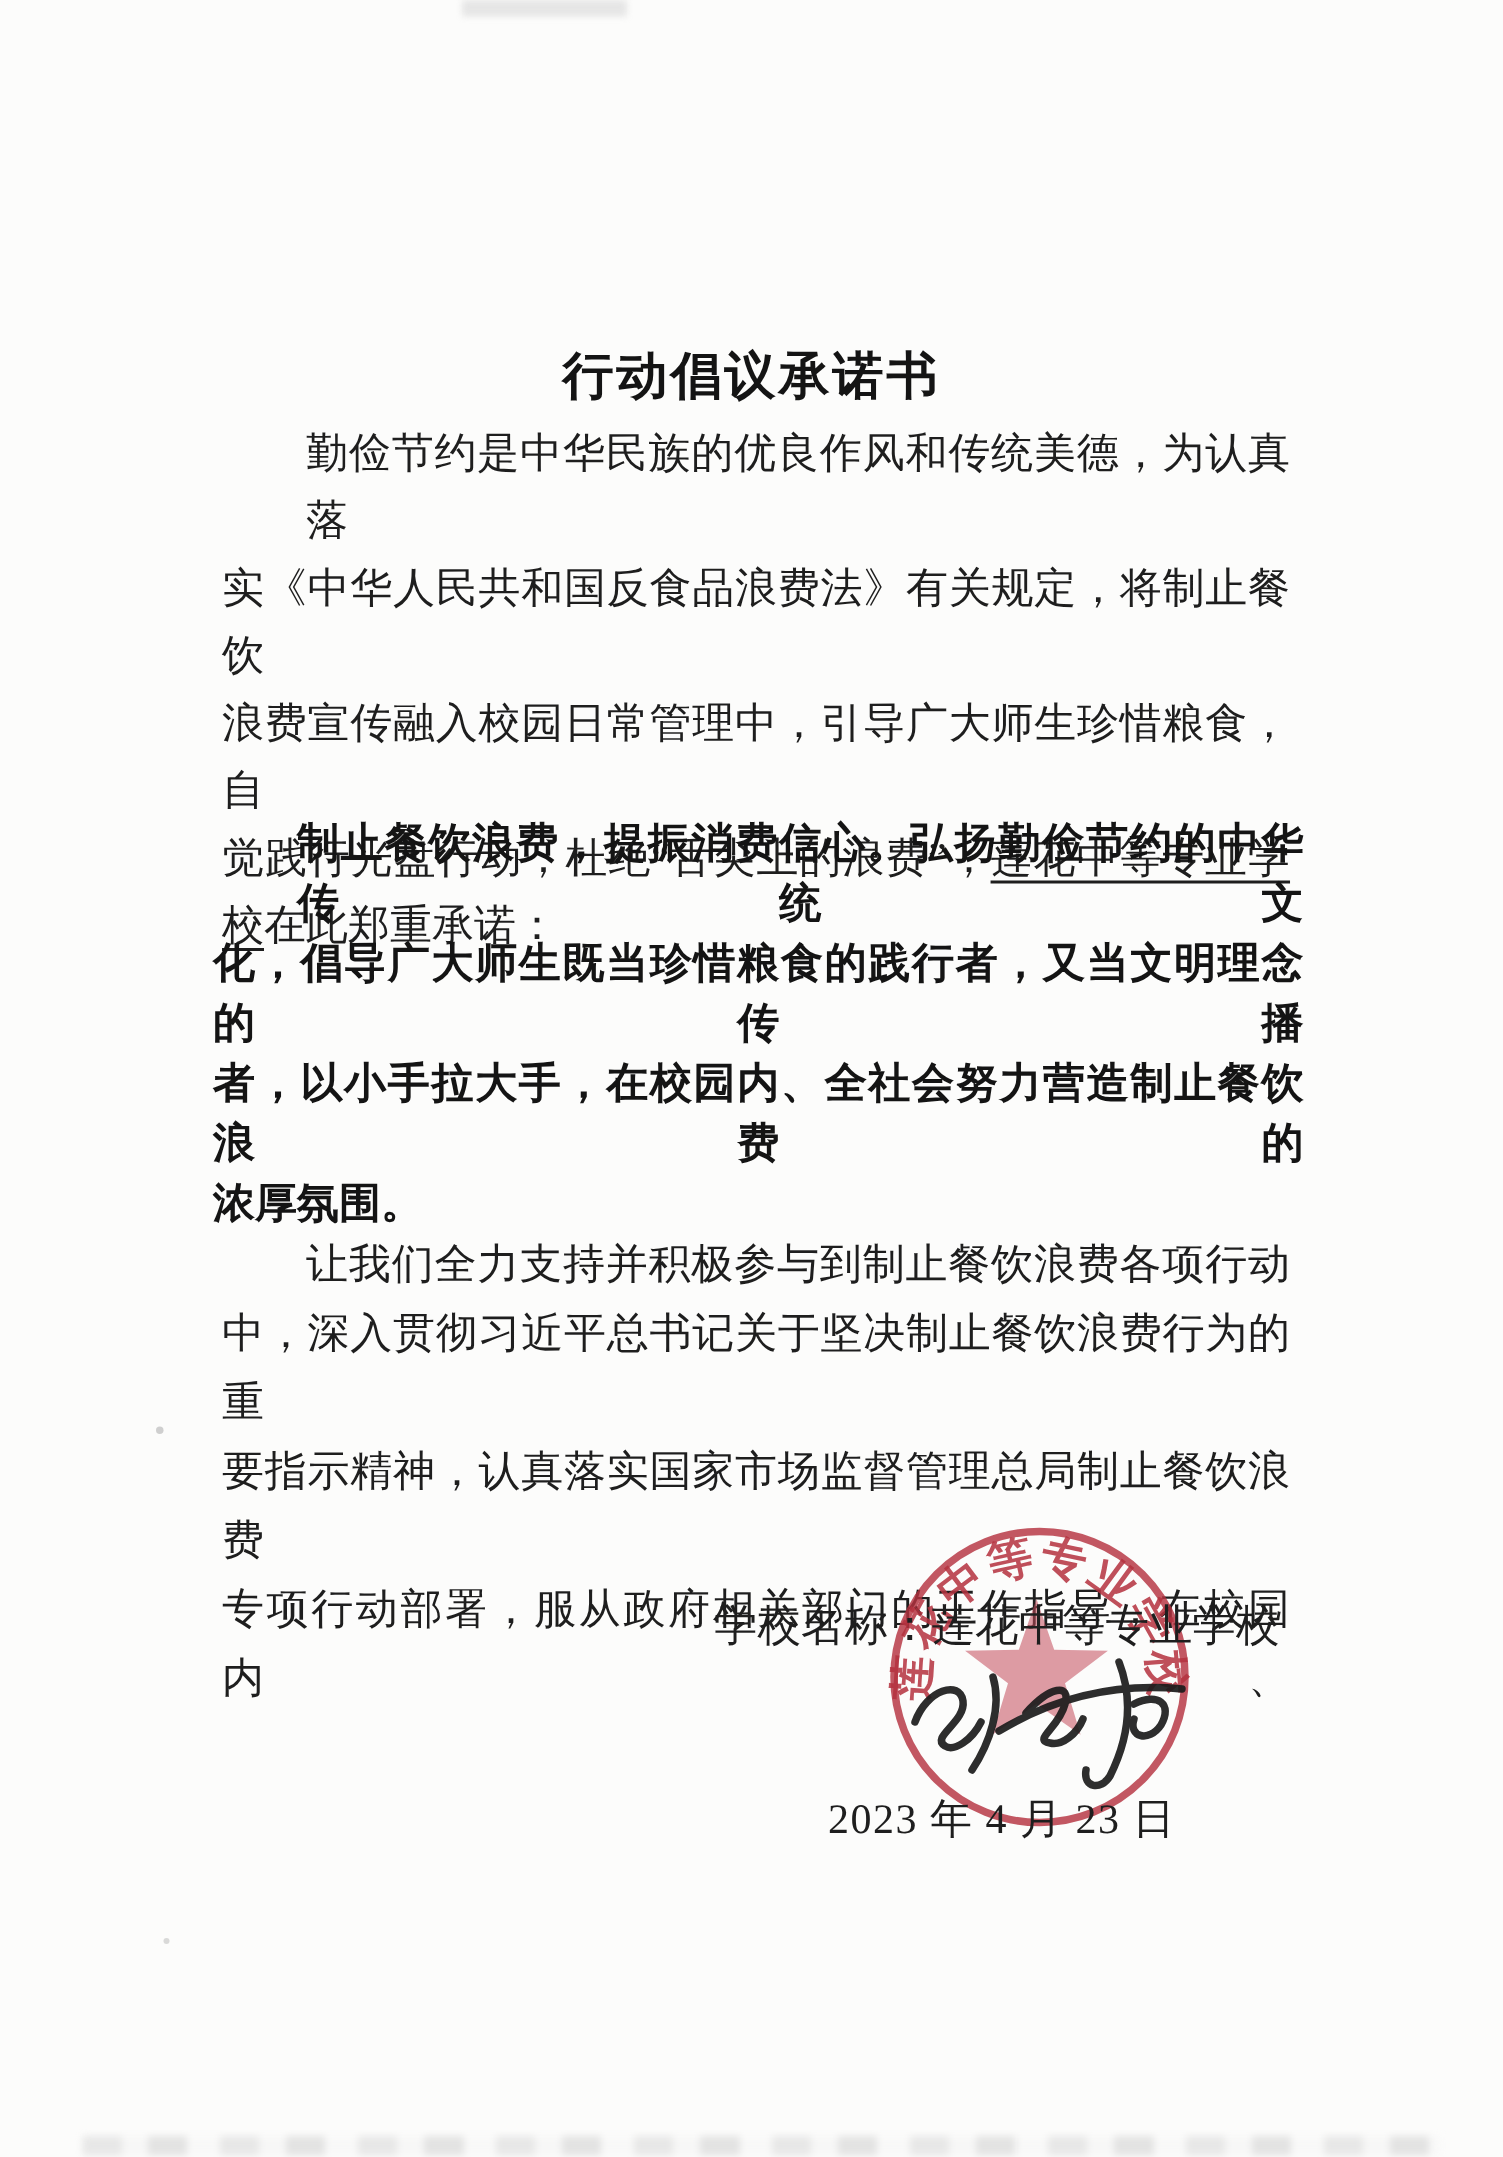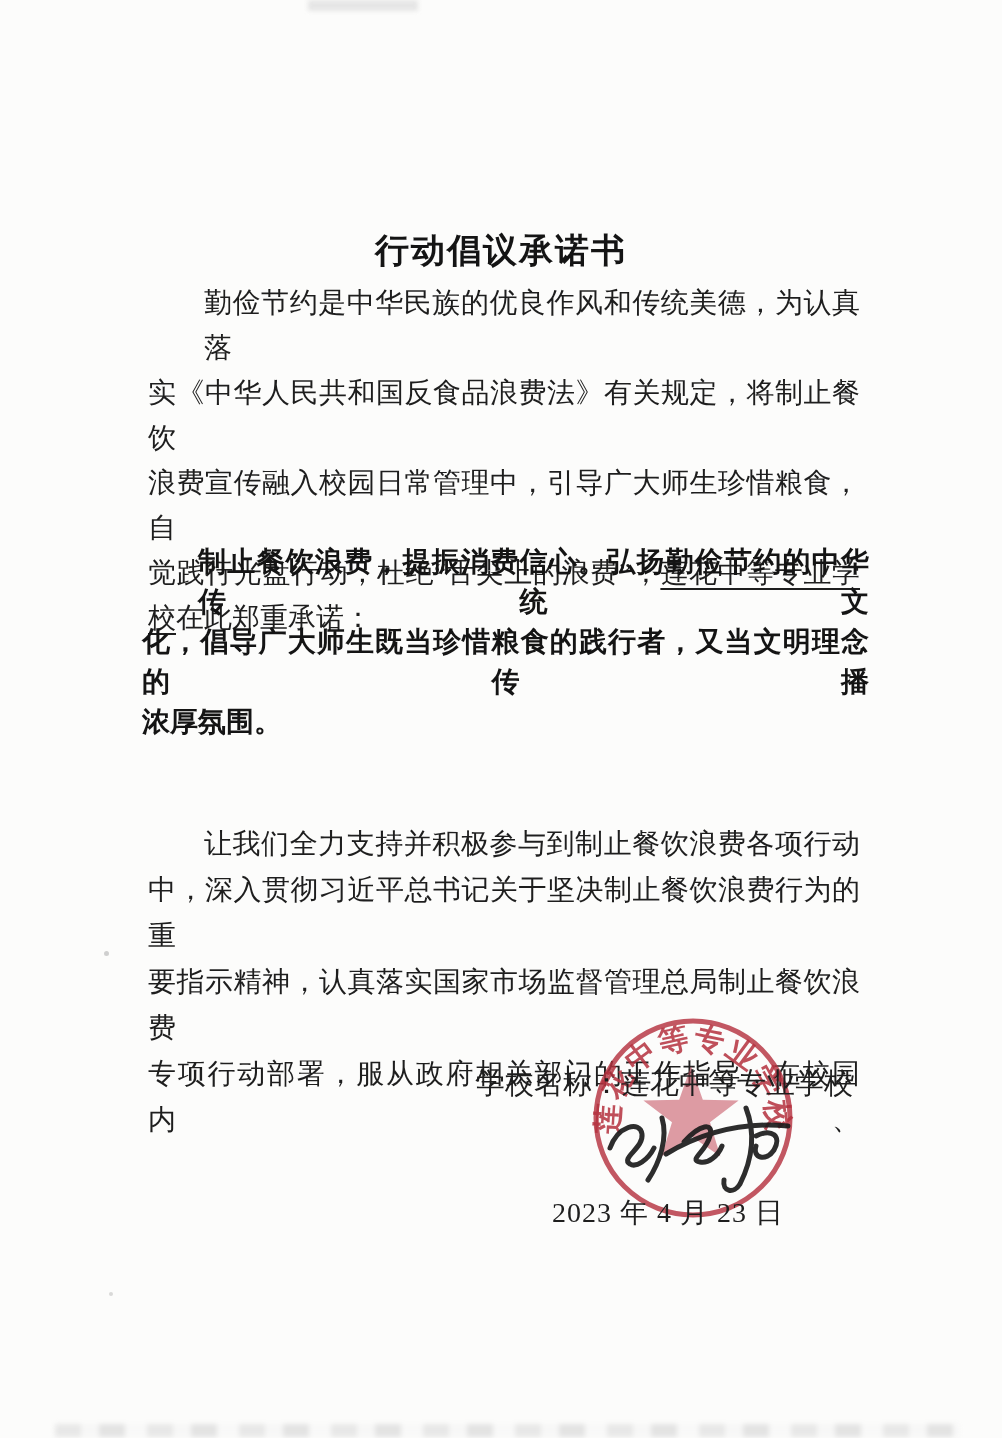--- a/index.html
+++ b/index.html
@@ -38,20 +38,21 @@
     <span class="line just indent">勤俭节约是中华民族的优良作风和传统美德，为认真落</span>
     <span class="line just">实《中华人民共和国反食品浪费法》有关规定，将制止餐饮</span>
     <span class="line just">浪费宣传融入校园日常管理中，引导广大师生珍惜粮食，自</span>
     <span class="line just"><span>觉践行光盘行动，杜绝“舌尖上的浪费”，</span><span class="uline">莲花中等专业学</span></span>
     <span class="line"><span class="uline">校</span><span>在此郑重承诺：</span></span>
   </div>
 
   <div class="para sans-para" style="left:142px;top:542px;width:727px;font-size:28px;line-height:40px;">
     <span class="line just indent">制止餐饮浪费，提振消费信心。弘扬勤俭节约的中华传统文</span>
     <span class="line just">化，倡导广大师生既当珍惜粮食的践行者，又当文明理念的传播</span>
+    <span class="line just">者，以小手拉大手，在校园内、全社会努力营造制止餐饮浪费的</span>
     <span class="line">浓厚氛围。</span>
   </div>
 
   <div class="para serif-para" style="left:148px;top:821px;width:712px;font-size:28px;line-height:46px;">
     <span class="line just indent">让我们全力支持并积极参与到制止餐饮浪费各项行动</span>
     <span class="line just">中，深入贯彻习近平总书记关于坚决制止餐饮浪费行为的重</span>
     <span class="line just">要指示精神，认真落实国家市场监督管理总局制止餐饮浪费</span>
     <span class="line just">专项行动部署，服从政府相关部门的工作指导，在校园内、</span>
   </div>
 

